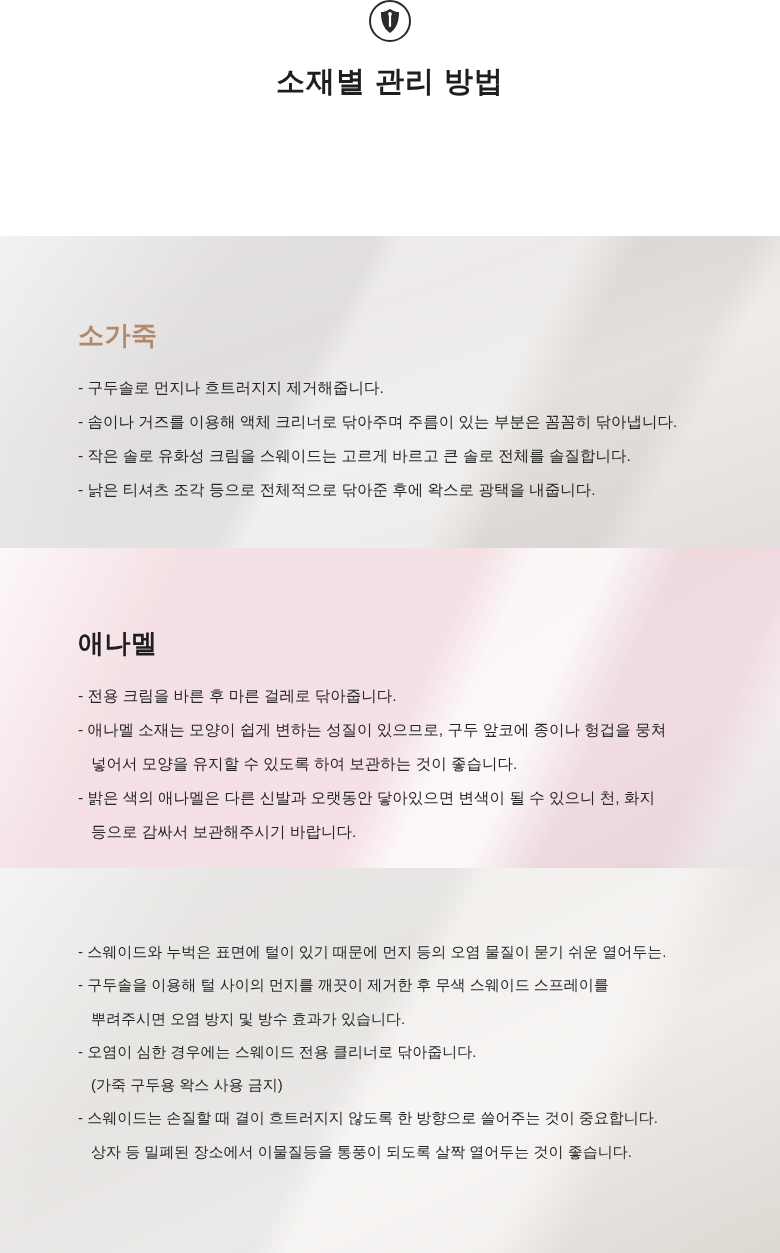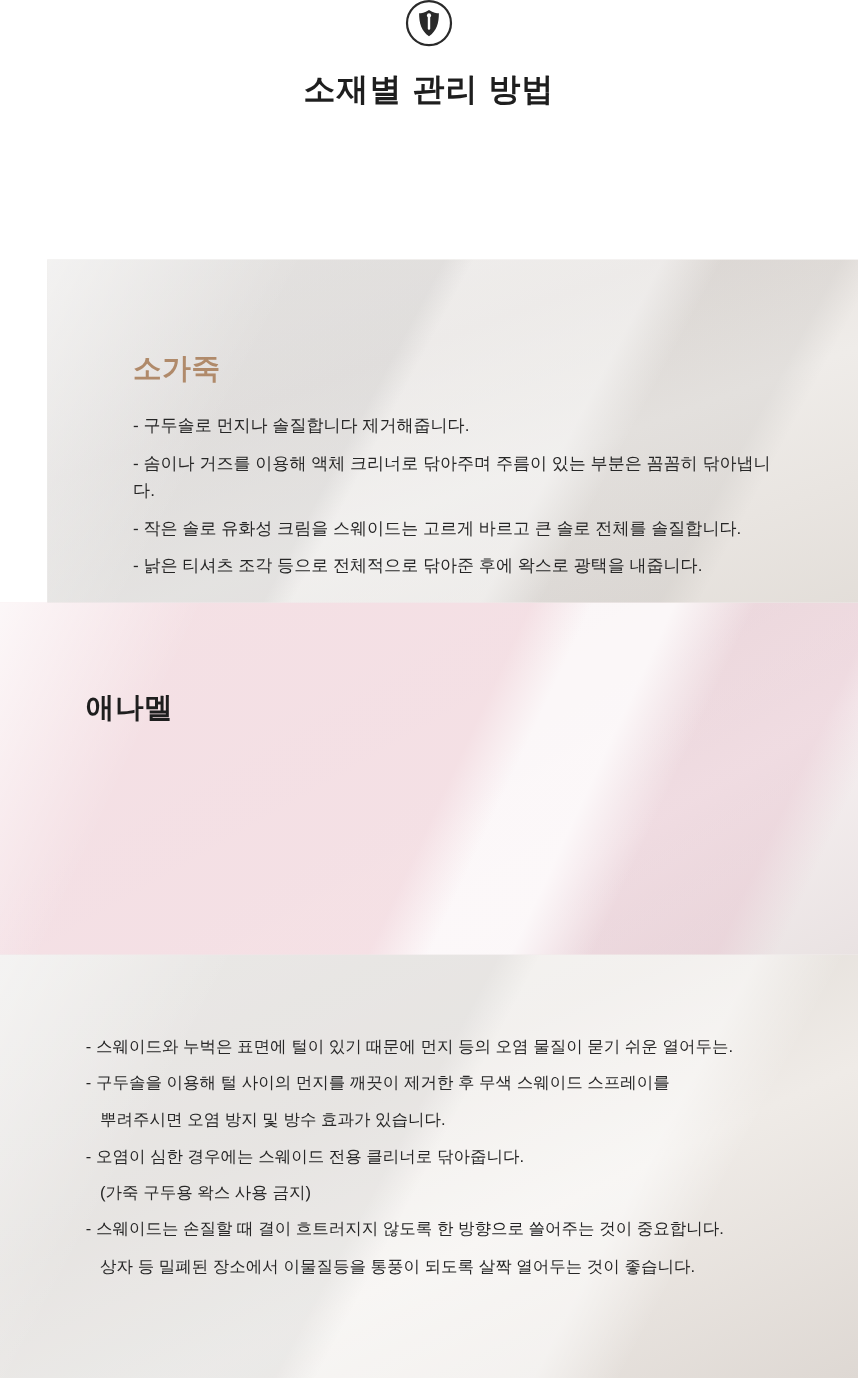--- a/index.html
+++ b/index.html
@@ -86,21 +86,20 @@
   
   #sec-leather {
     height: 312px;
     padding-top: 82px;
     background:
       linear-gradient(118deg, rgba(255,255,255,0.55) 0%, rgba(255,255,255,0) 26%),
       linear-gradient(118deg, rgba(0,0,0,0.055) 40%, rgba(0,0,0,0) 43%),
       linear-gradient(118deg, rgba(255,255,255,0.5) 62%, rgba(255,255,255,0) 68%),
       linear-gradient(118deg, rgba(0,0,0,0.05) 80%, rgba(0,0,0,0) 84%),
       linear-gradient(160deg, #efebe8 0%, #e7e2de 35%, #efece9 60%, #e3ded9 100%);
-    margin-left: 43px;
   }
   #sec-leather .section-title { color: #b08a6a; }
 
   
   #sec-enamel {
     height: 320px;
     padding-top: 78px;
     background:
       linear-gradient(115deg, rgba(255,255,255,0.75) 0%, rgba(255,255,255,0) 20%),
       linear-gradient(115deg, rgba(236,196,205,0.45) 52%, rgba(255,255,255,0) 58%),
@@ -136,31 +135,38 @@
         <circle cx="12" cy="6" r="1.9" fill="#ffffff"></circle>
       </svg>
     </div>
     <div class="header-title">소재별 관리 방법</div>
   </div>
 
   <div class="section" id="sec-leather">
     <div class="section-inner">
       <h2 class="section-title" style="color: rgb(176, 138, 106);">소가죽</h2>
       <ul class="lines">
-        <li class="line">- 구두솔로 먼지나 솔질합니다 제거해줍니다.</li>
+        <li class="line">- 구두솔로 먼지나 흐트러지지 제거해줍니다.</li>
         <li class="line">- 솜이나 거즈를 이용해 액체 크리너로 닦아주며 주름이 있는 부분은 꼼꼼히 닦아냅니다.</li>
         <li class="line">- 작은 솔로 유화성 크림을 스웨이드는 고르게 바르고 큰 솔로 전체를 솔질합니다.</li>
         <li class="line">- 낡은 티셔츠 조각 등으로 전체적으로 닦아준 후에 왁스로 광택을 내줍니다.</li>
       </ul>
     </div>
   </div>
 
   <div class="section" id="sec-enamel">
     <div class="section-inner">
       <h2 class="section-title" style="color: rgb(30, 30, 30);">애나멜</h2>
+      <ul class="lines">
+        <li class="line">- 전용 크림을 바른 후 마른 걸레로 닦아줍니다.</li>
+        <li class="line">- 애나멜 소재는 모양이 쉽게 변하는 성질이 있으므로, 구두 앞코에 종이나 헝겁을 뭉쳐</li>
+        <li class="line cont">넣어서 모양을 유지할 수 있도록 하여 보관하는 것이 좋습니다.</li>
+        <li class="line">- 밝은 색의 애나멜은 다른 신발과 오랫동안 닿아있으면 변색이 될 수 있으니 천, 화지</li>
+        <li class="line cont">등으로 감싸서 보관해주시기 바랍니다.</li>
+      </ul>
     </div>
   </div>
 
   <div class="section" id="sec-suede">
     <div class="section-inner">
       <ul class="lines">
         <li class="line">- 스웨이드와 누벅은 표면에 털이 있기 때문에 먼지 등의 오염 물질이 묻기 쉬운 열어두는.</li>
         <li class="line">- 구두솔을 이용해 털 사이의 먼지를 깨끗이 제거한 후 무색 스웨이드 스프레이를</li>
         <li class="line cont">뿌려주시면 오염 방지 및 방수 효과가 있습니다.</li>
         <li class="line">- 오염이 심한 경우에는 스웨이드 전용 클리너로 닦아줍니다.</li>

